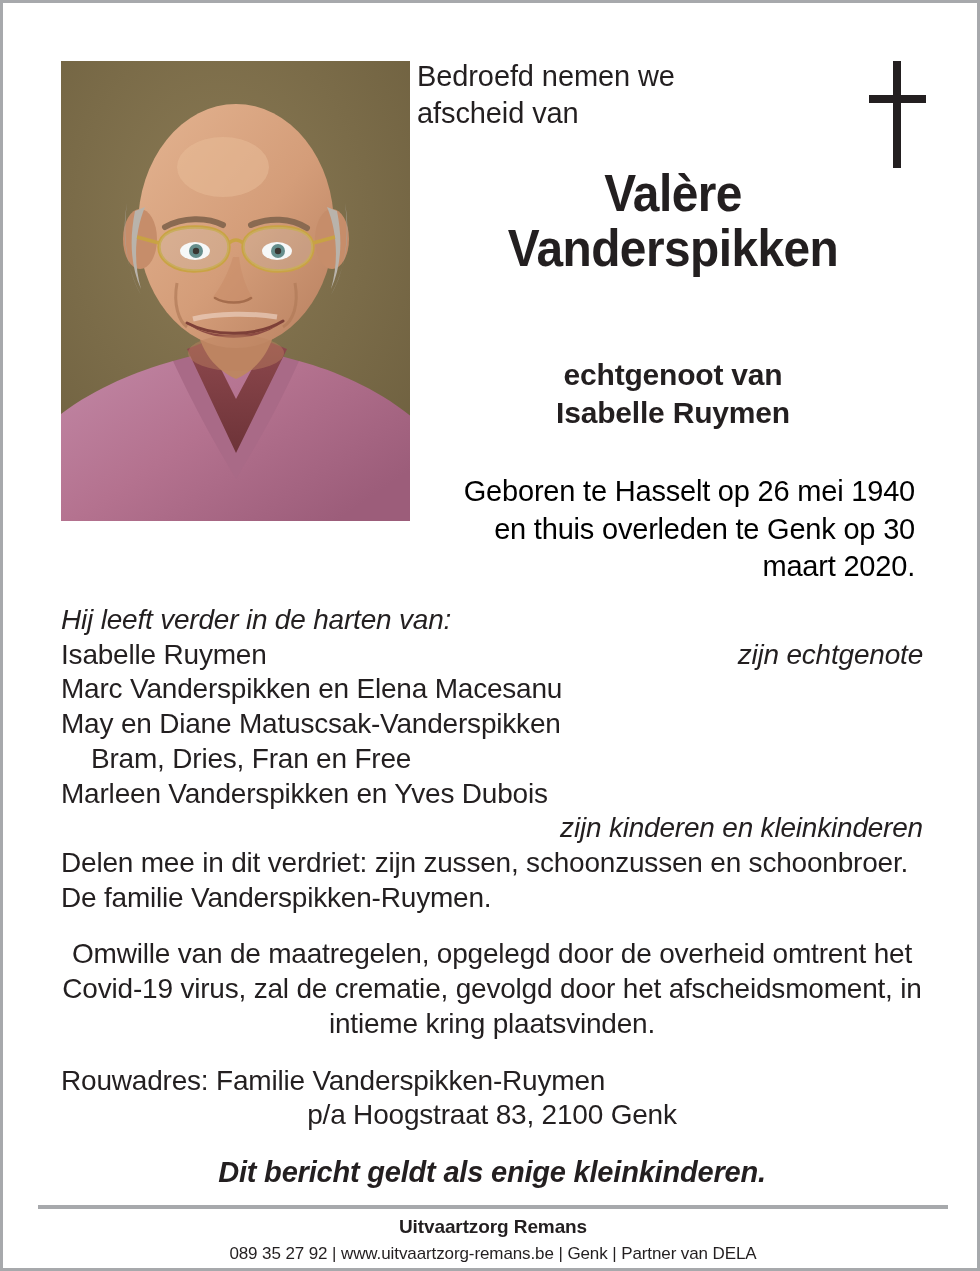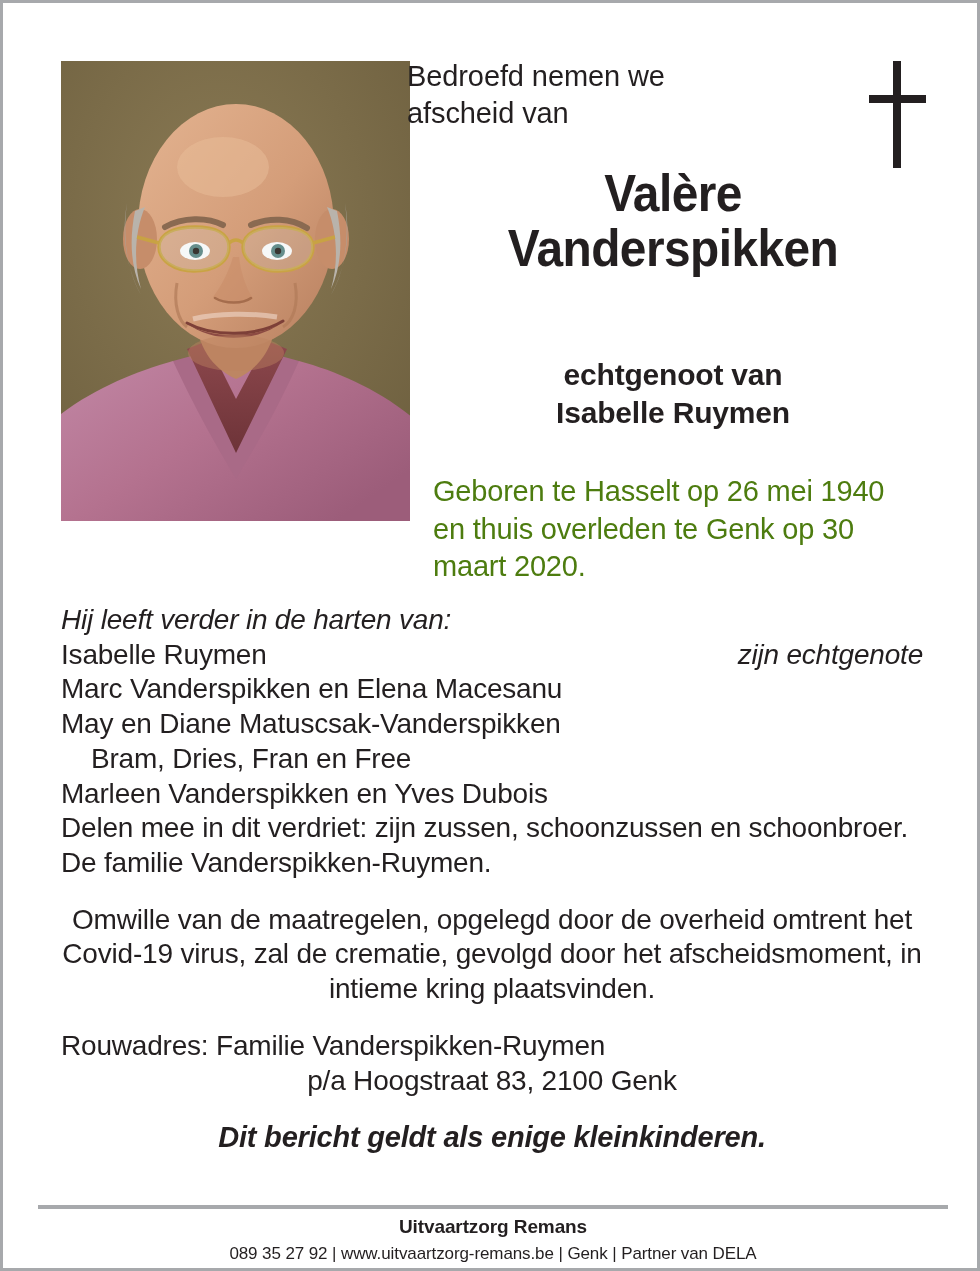--- a/index.html
+++ b/index.html
@@ -62,21 +62,21 @@
     position: absolute;
     left: 0;
     top: 34px;
     width: 57px;
     height: 8px;
     background: #231f20;
   }
 
   .intro {
     position: absolute;
-    left: 404px;
+    left: 414px;
     top: 55px;
     width: 420px;
     font-size: 29px;
     line-height: 1.26;
     color: #231f20;
     letter-spacing: -0.1px;
   }
 
   .deceased-name {
     position: absolute;
@@ -104,24 +104,24 @@
     line-height: 1.27;
     color: #231f20;
     letter-spacing: -0.2px;
   }
 
   .birth-death {
     position: absolute;
     left: 430px;
     top: 470px;
     width: 482px;
-    text-align: left;
+    text-align: right;
     font-size: 29px;
     line-height: 1.3;
-    color: #4d7c0f;
+    color: #000000;
     letter-spacing: -0.2px;
   }
 
   
   .body-text {
     position: absolute;
     left: 58px;
     top: 600px;
     width: 862px;
     color: #231f20;
@@ -306,20 +306,21 @@
 
     <div class="row-split">
       <span>Isabelle Ruymen</span>
       <span class="line-italic">zijn echtgenote</span>
     </div>
 
     <div class="line">Marc Vanderspikken en Elena Macesanu</div>
     <div class="line">May en Diane Matuscsak-Vanderspikken</div>
     <div class="line indent">Bram, Dries, Fran en Free</div>
     <div class="line">Marleen Vanderspikken en Yves Dubois</div>
+    <div class="line-right">zijn kinderen en kleinkinderen</div>
 
     <div>Delen mee in dit verdriet: zijn zussen, schoonzussen en schoonbroer. De familie Vanderspikken-Ruymen.</div>
 
     <div class="block-gap"></div>
 
     <div class="para-center">Omwille van de maatregelen, opgelegd door de overheid omtrent het Covid-19 virus, zal de crematie, gevolgd door het afscheidsmoment, in intieme kring plaatsvinden.</div>
 
     <div class="block-gap"></div>
 
     <div>Rouwadres: Familie Vanderspikken-Ruymen</div>

